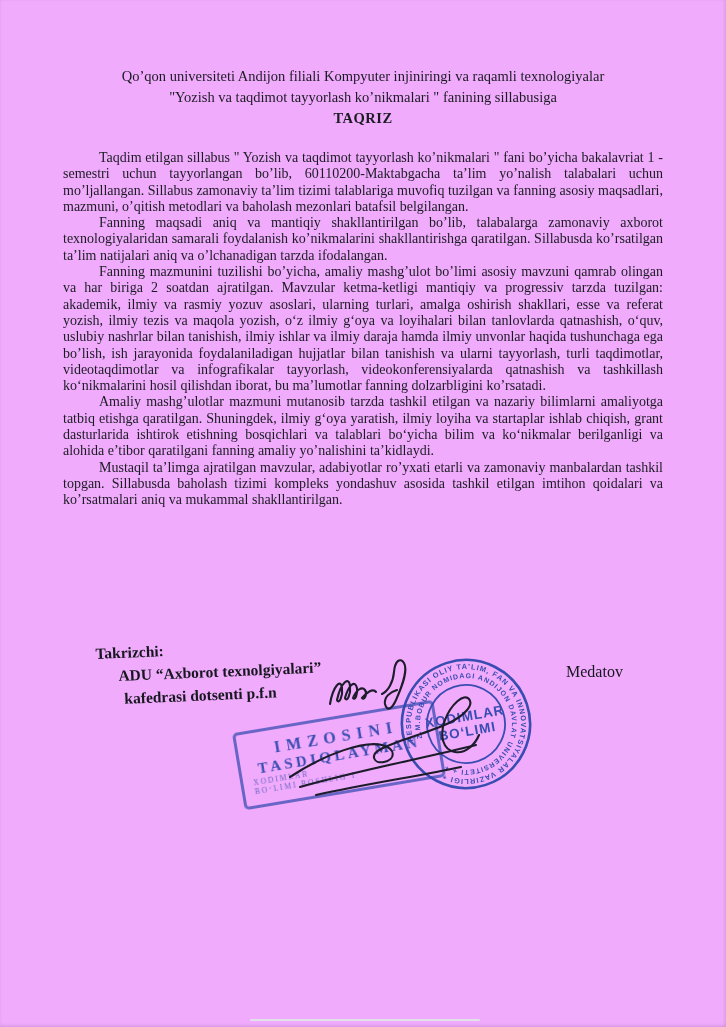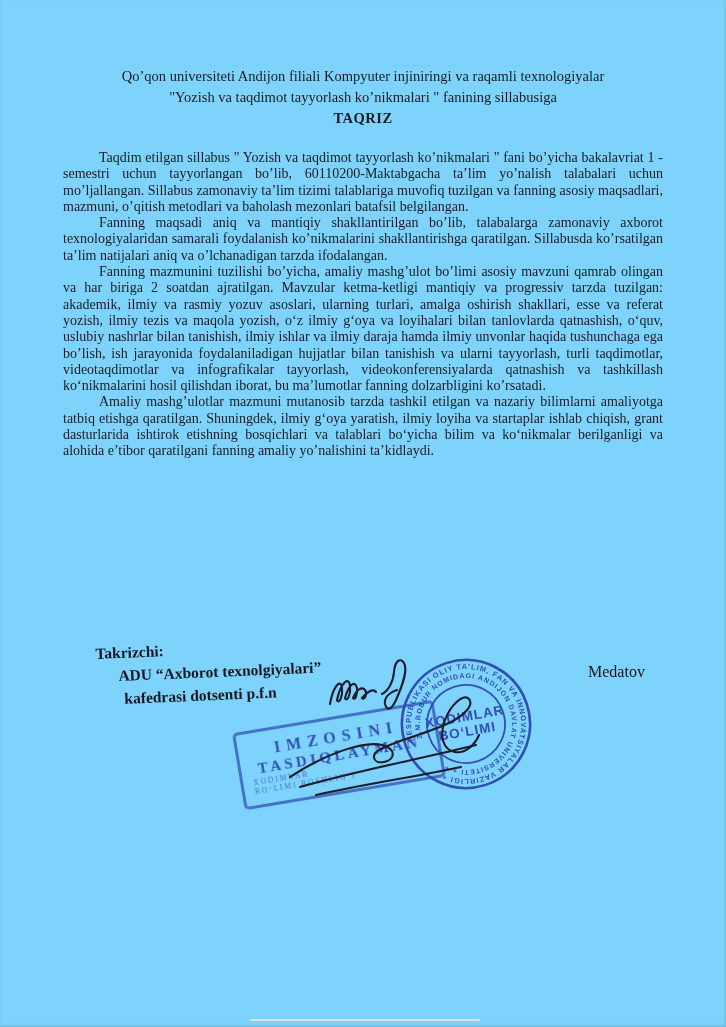--- a/index.html
+++ b/index.html
@@ -1,20 +1,20 @@
 <!DOCTYPE html>
 <html><head>
 <meta charset="utf-8">
 <style>
   html,body{margin:0;padding:0;background:#9aa0a6;}
   .page{
     position:relative;
     width:726px;height:1027px;
     margin:0 auto;
-    background:#7dd3fc;
+    background:#f0abfc;
     font-family:"Liberation Serif", serif;
     color:#1b1b22;
     overflow:hidden;
     box-shadow:inset -2px 0 3px rgba(0,0,0,.05), inset 0 -2px 3px rgba(0,0,0,.08);
   }
   .page::after{
     content:"";position:absolute;left:250px;bottom:6px;width:230px;height:2px;
     background:#dfe3e8;border-radius:2px;
   }
   .doc-header{
@@ -29,21 +29,21 @@
   .doc-body p{margin:0;text-indent:36px;}
   .sig-block{
     position:absolute;left:95px;top:642px;
     font-size:15.5px;font-weight:700;line-height:23px;
     transform:rotate(-2.4deg);transform-origin:left top;
     color:#17171f;
   }
   .sig-block .ind1{padding-left:22px;}
   .sig-block .ind2{padding-left:27px;}
   .reviewer-name{
-    position:absolute;left:588px;top:663px;
+    position:absolute;left:566px;top:663px;
     font-size:16px;color:#17171f;
   }
   .stamp-rect{
     position:absolute;left:237px;top:716px;width:198px;height:72px;
     border:3px solid rgba(44,69,173,.75);
     border-radius:5px;
     transform:rotate(-9.5deg);
     color:#2c45ad;
     filter:blur(.4px);
     opacity:.92;
@@ -67,20 +67,21 @@
     <div>Qo’qon universiteti Andijon filiali Kompyuter injiniringi va raqamli texnologiyalar</div>
     <div>"Yozish va taqdimot tayyorlash ko’nikmalari " fanining sillabusiga</div>
     <div class="doc-title">TAQRIZ</div>
   </div>
 
   <div class="doc-body">
     <p>Taqdim etilgan sillabus " Yozish va taqdimot tayyorlash ko’nikmalari " fani bo’yicha bakalavriat  1 - semestri uchun tayyorlangan bo’lib,  60110200-Maktabgacha  ta’lim yo’nalish talabalari uchun mo’ljallangan. Sillabus zamonaviy ta’lim tizimi talablariga muvofiq tuzilgan va fanning asosiy maqsadlari, mazmuni, o’qitish metodlari va baholash mezonlari batafsil belgilangan.</p>
     <p>Fanning maqsadi aniq va mantiqiy shakllantirilgan bo’lib, talabalarga zamonaviy axborot texnologiyalaridan samarali foydalanish ko’nikmalarini shakllantirishga qaratilgan. Sillabusda ko’rsatilgan ta’lim natijalari aniq va o’lchanadigan tarzda ifodalangan.</p>
     <p>Fanning mazmunini tuzilishi bo’yicha, amaliy mashg’ulot bo’limi asosiy mavzuni qamrab olingan va har biriga 2 soatdan ajratilgan. Mavzular ketma-ketligi mantiqiy va progressiv tarzda tuzilgan: akademik, ilmiy va rasmiy yozuv asoslari, ularning turlari, amalga oshirish shakllari, esse va referat yozish, ilmiy tezis va maqola yozish, o‘z ilmiy g‘oya va loyihalari bilan tanlovlarda qatnashish, o‘quv, uslubiy nashrlar bilan tanishish, ilmiy ishlar va ilmiy daraja hamda ilmiy unvonlar haqida tushunchaga ega bo’lish, ish jarayonida foydalaniladigan hujjatlar bilan tanishish va ularni tayyorlash, turli taqdimotlar, videotaqdimotlar va infografikalar tayyorlash, videokonferensiyalarda qatnashish va tashkillash ko‘nikmalarini hosil qilishdan iborat, bu ma’lumotlar fanning dolzarbligini ko’rsatadi.</p>
     <p>Amaliy mashg’ulotlar mazmuni mutanosib tarzda tashkil etilgan va nazariy bilimlarni amaliyotga tatbiq etishga qaratilgan. Shuningdek, ilmiy g‘oya yaratish, ilmiy loyiha va startaplar ishlab chiqish, grant dasturlarida ishtirok etishning bosqichlari va talablari bo‘yicha bilim va ko‘nikmalar berilganligi va alohida e’tibor qaratilgani fanning amaliy yo’nalishini ta’kidlaydi.</p>
+    <p>Mustaqil ta’limga ajratilgan mavzular, adabiyotlar ro’yxati etarli va zamonaviy manbalardan tashkil topgan. Sillabusda baholash tizimi kompleks yondashuv asosida tashkil etilgan imtihon qoidalari va ko’rsatmalari aniq va mukammal shakllantirilgan.</p>
   </div>
 
   <div class="sig-block">
     <div>Takrizchi:</div>
     <div class="ind1">ADU “Axborot texnolgiyalari”</div>
     <div class="ind2">kafedrasi dotsenti p.f.n</div>
   </div>
 
   <div class="reviewer-name">Medatov</div>
 

